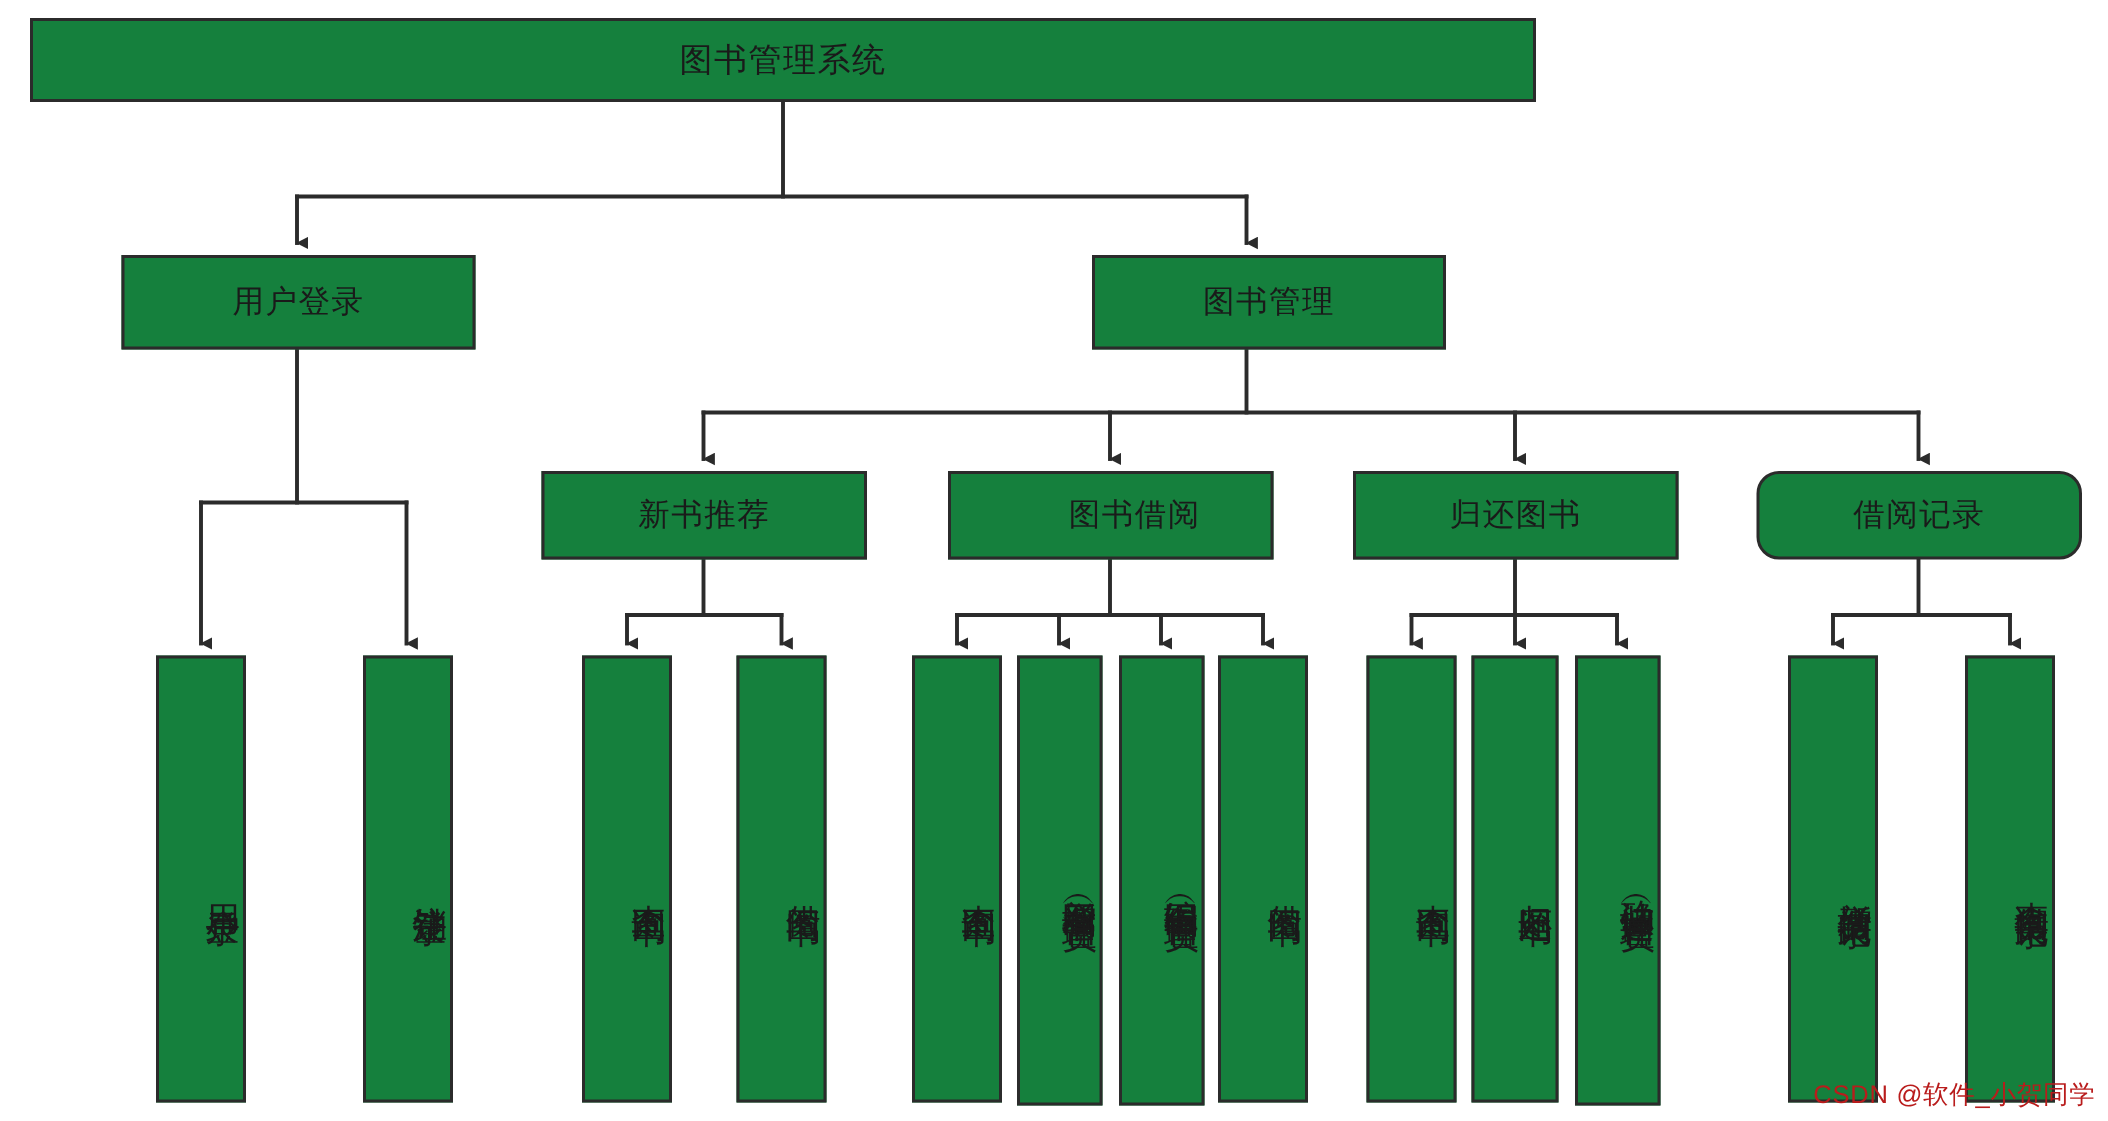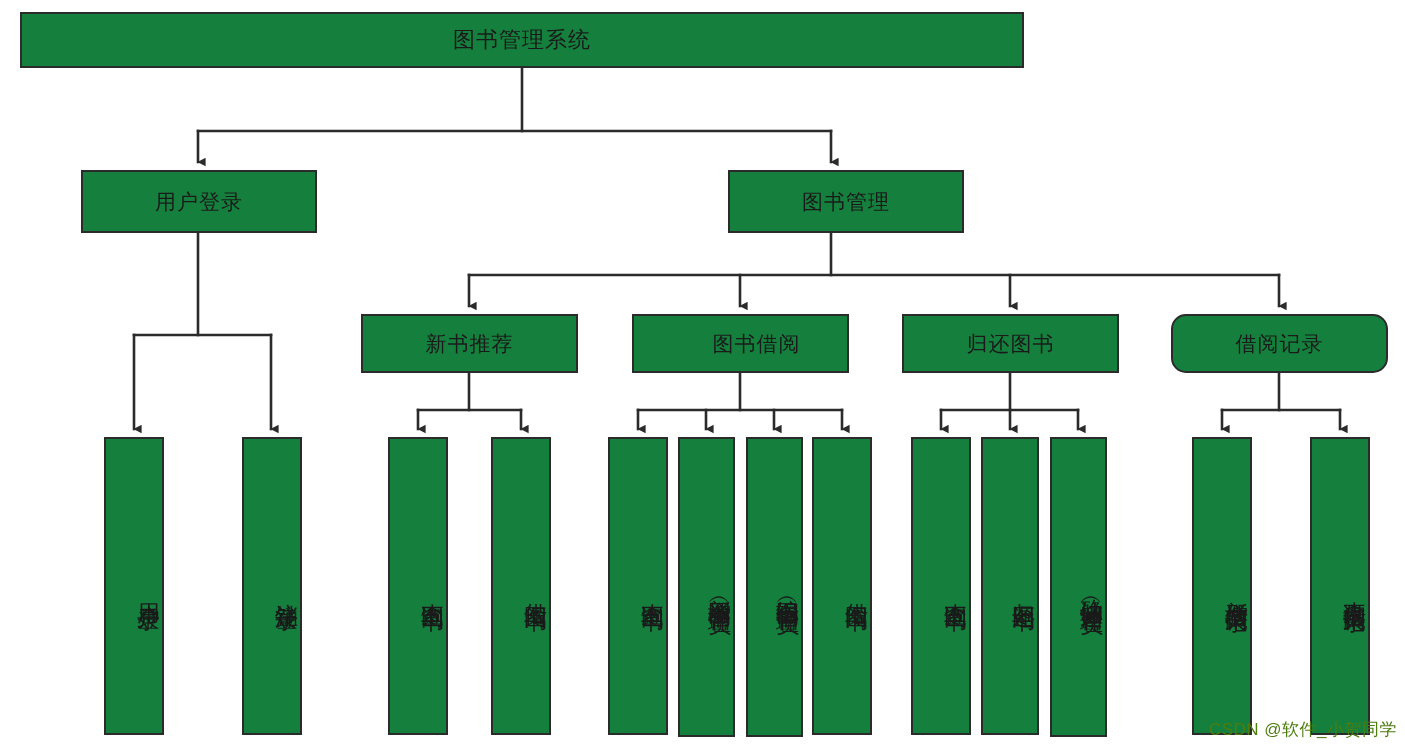--- a/index.html
+++ b/index.html
@@ -39,21 +39,21 @@
     writing-mode:vertical-rl;
     text-orientation:upright;
     white-space:normal;
     display:block;
     text-align:center;
   }
   .watermark{
     position:absolute;
     right:8px;bottom:6px;
     font-size:17px;
-    color:#4d7c0f;
+    color:#b91c1c;
     letter-spacing:0.5px;
     white-space:nowrap;
   }
 </style>
 </head>
 <body>
 
 <div id="canvas">
 
   <svg class="lines" viewBox="0 0 1405 747">

